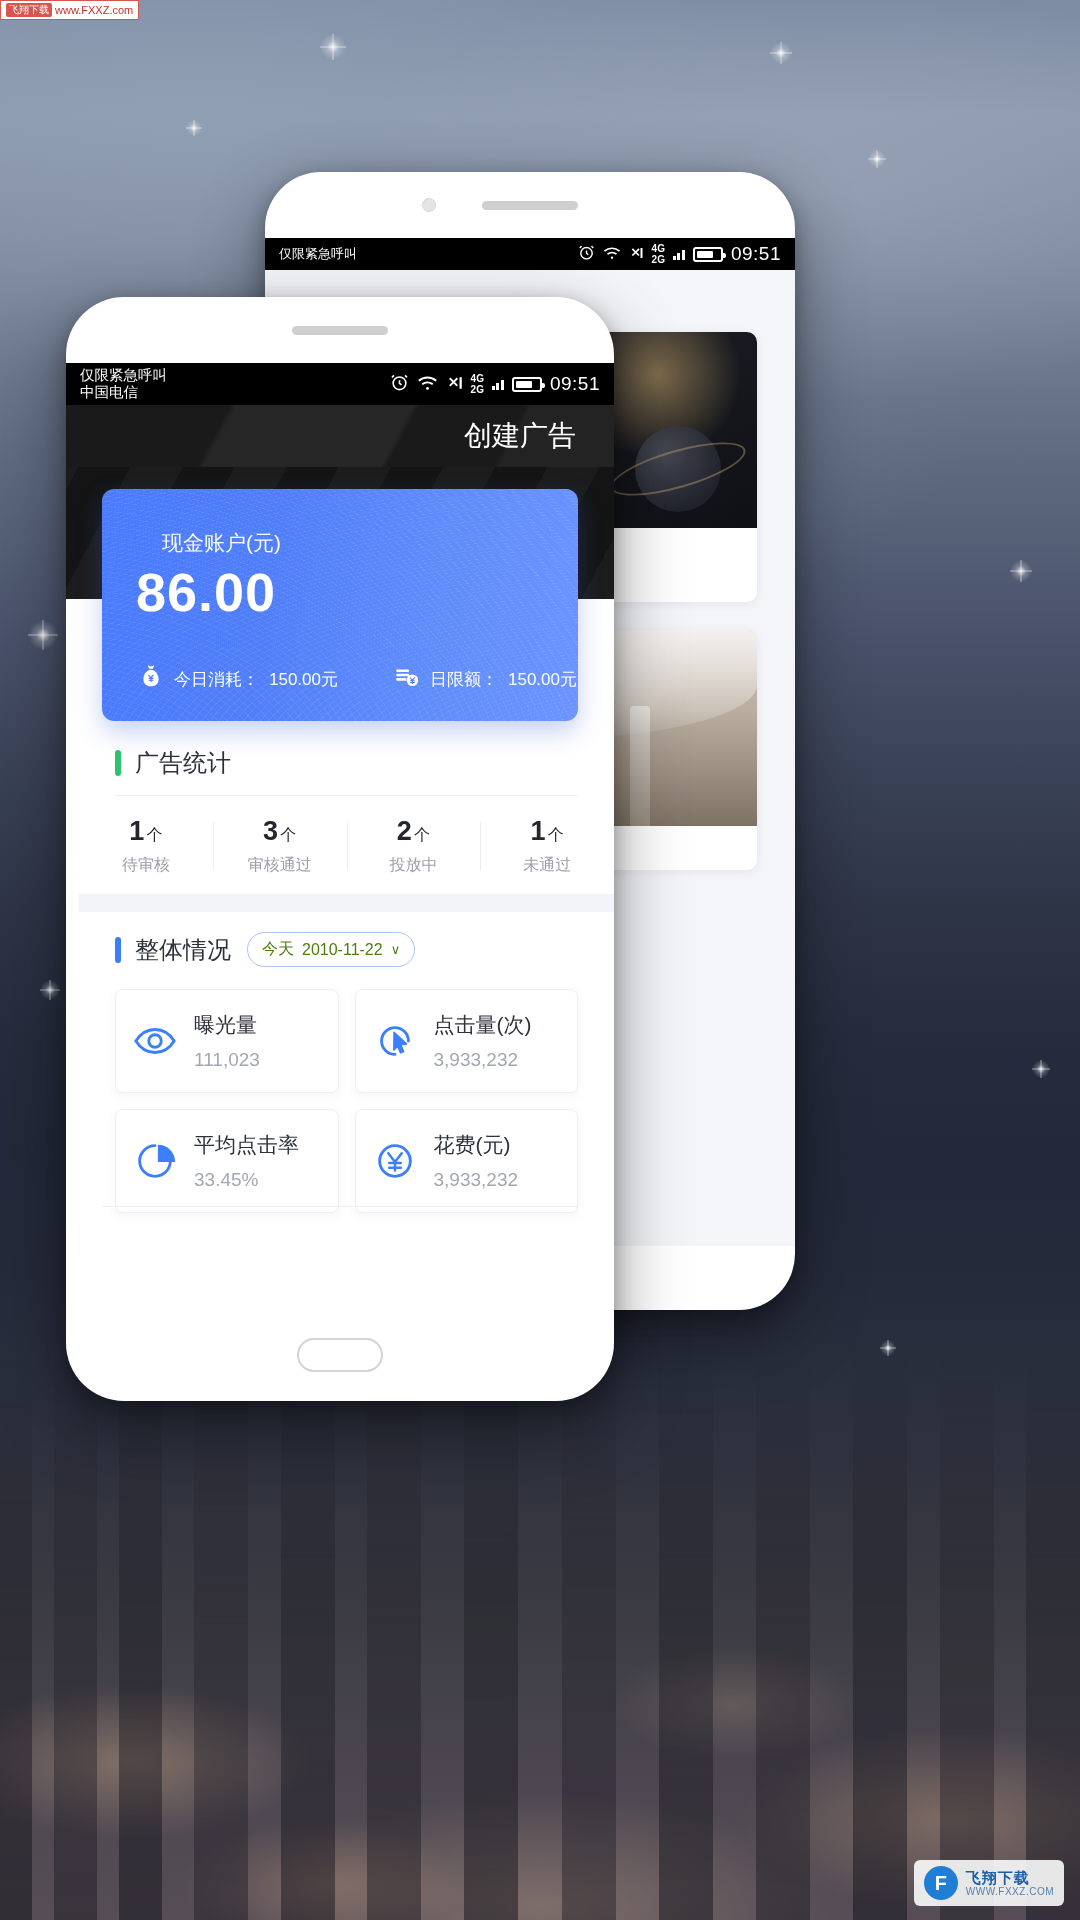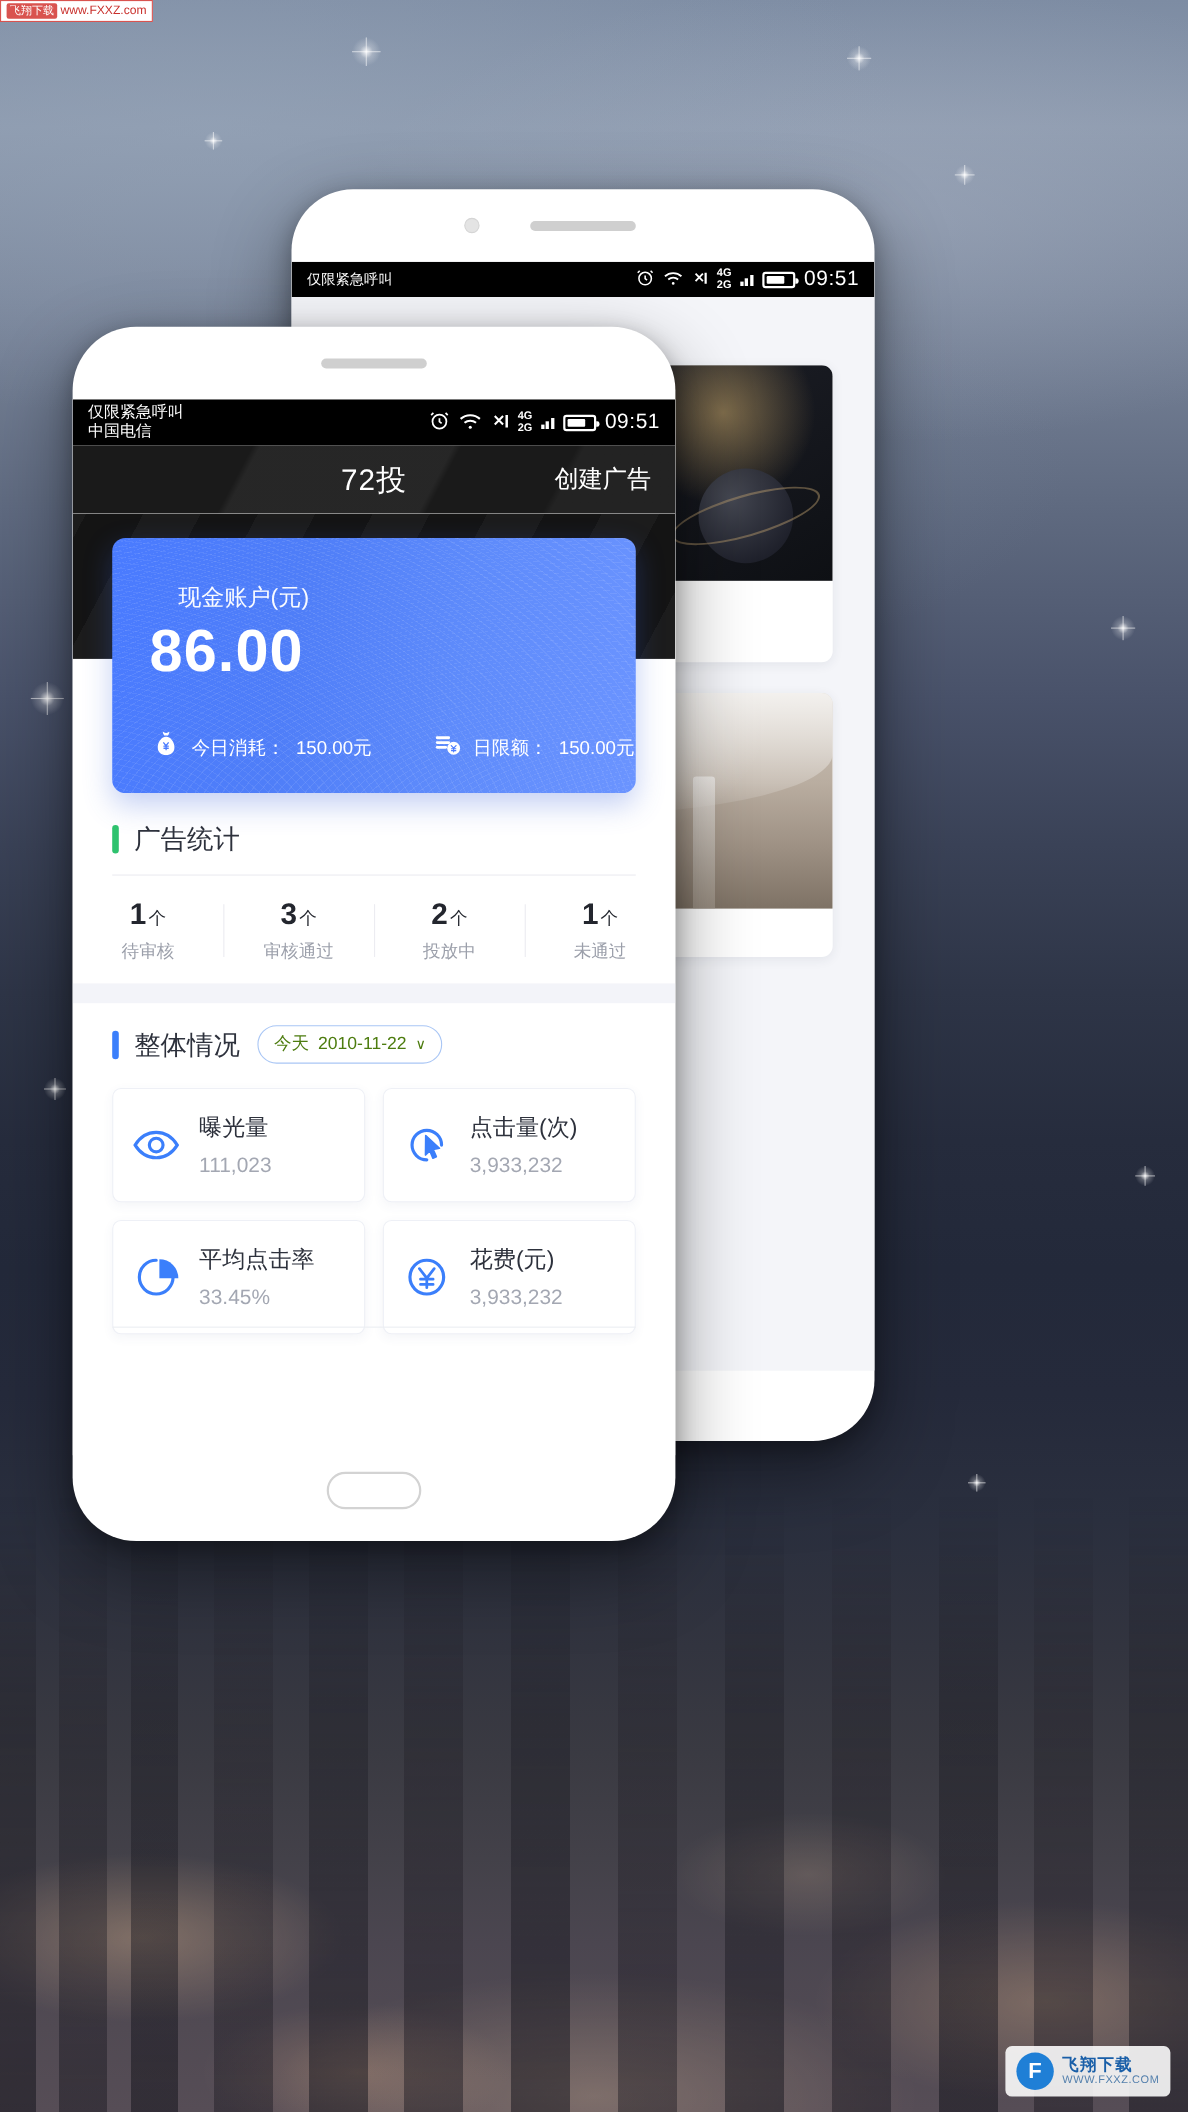--- a/index.html
+++ b/index.html
@@ -203,21 +203,21 @@
       rgba(255,255,255,0) 0%, rgba(255,255,255,0) 32%,
       rgba(255,255,255,0.055) 33%, rgba(255,255,255,0.055) 58%,
       rgba(255,255,255,0) 59%, rgba(255,255,255,0) 74%,
       rgba(255,255,255,0.04) 75%, rgba(255,255,255,0.04) 100%);
   }
   .hdr-title {
     position: absolute; left: 0; right: 0; text-align: center;
     color: #fff; font-size: 27px; letter-spacing: 1px;
   }
   .hdr-action {
-    position: absolute; right: 22px; color: #fff; font-size: 22px;
+    position: absolute; right: 38px; color: #fff; font-size: 28px;
   }
 
   .front-body { background: #fff; height: 856px; position: relative; overflow: hidden; }
   .dark-strip {
     position: absolute; left: 0; right: 0; top: 0; height: 132px;
     background: #141414; overflow: hidden;
   }
   .dark-strip::before {
     content:""; position: absolute; inset: -60px;
     background: repeating-linear-gradient(118deg,
@@ -251,21 +251,21 @@
   .bal-foot .item:nth-child(1) { margin-left: 36px; }
   .bal-foot .item:nth-child(2) { margin-left: 56px; }
 
   
   .section-title { display: flex; align-items: center; gap: 14px; }
   .bar { width: 6px; height: 26px; border-radius: 3px; }
   .bar-green { background: #2ec26e; }
   .bar-blue  { background: #3b7ffb; }
   .section-title .txt { font-size: 24px; color: #2d313c; }
 
-  .ad-stats-wrap { position: absolute; left: 0; right: 0; top: 262px; }
+  .ad-stats-wrap { position: absolute; left: 0; right: 0; top: 262px; padding-left: 13px; }
   .ad-stats-head { padding: 18px 36px 16px 36px; }
   .hr { height: 1px; background: #ececf1; margin: 0 36px; }
   .stats-row { display: flex; padding: 20px 0 18px 0; }
   .stat {
     flex: 1; text-align: center; position: relative;
   }
   .stat + .stat::before {
     content: ""; position: absolute; left: 0; top: 6px; bottom: 6px; width: 1px; background: #ececf1;
   }
   .stat .num { font-size: 27px; color: #23262e; font-weight: bold; }
@@ -467,21 +467,20 @@
             <i></i>
           </span>
         <span class="battery">
             <i></i>
           </span>
         <span class="sb-time">09:51</span>
       </div>
     </div>
 
     <div class="front-header">
-      <div class="hdr-title">72投</div>
       <div class="hdr-action">创建广告</div>
     </div>
 
     <div class="front-body">
       <div class="dark-strip"></div>
 
       <div class="bal-card">
         <div class="waves"></div>
         <div class="bal-label">现金账户(元)</div>
         <div class="bal-amount">86.00</div>

